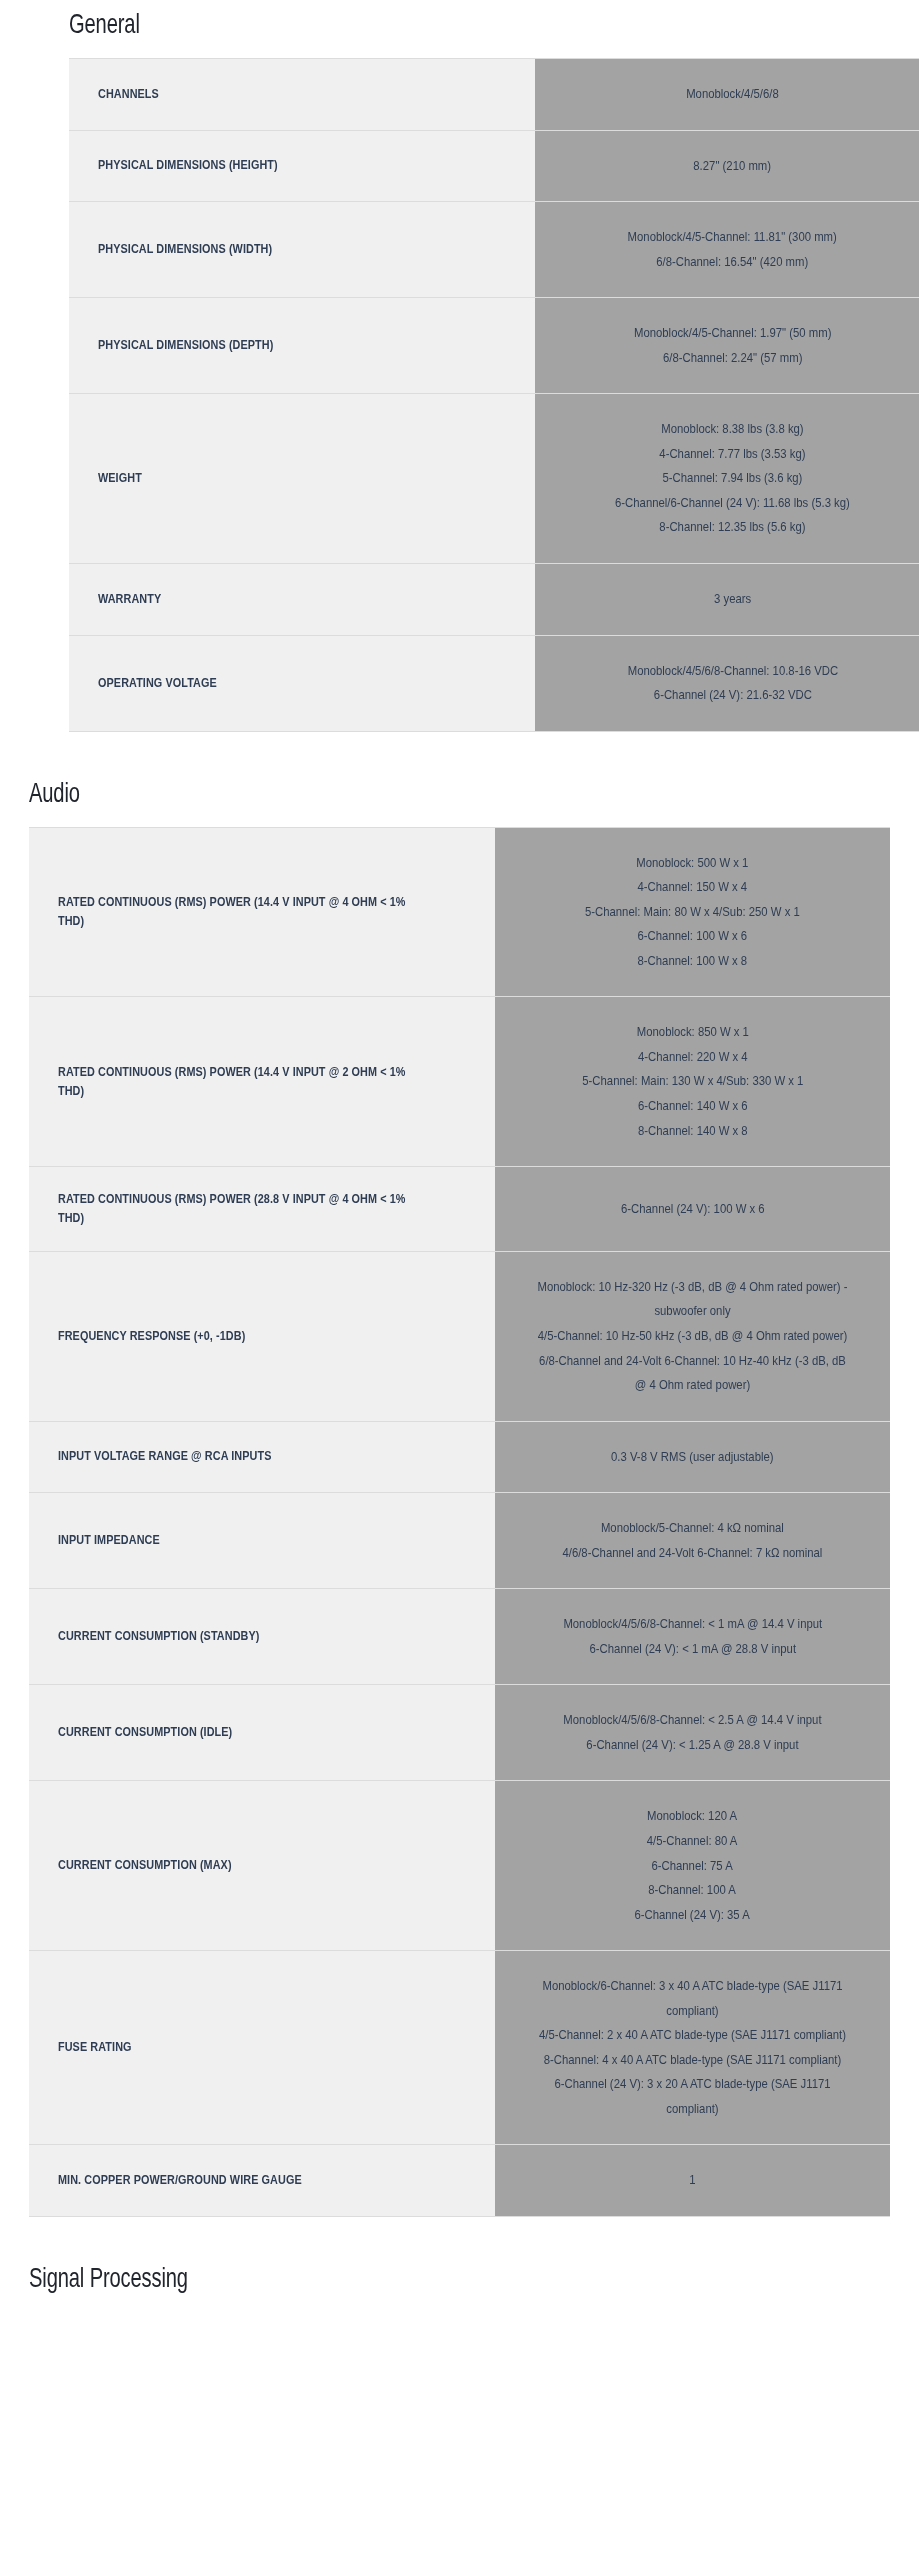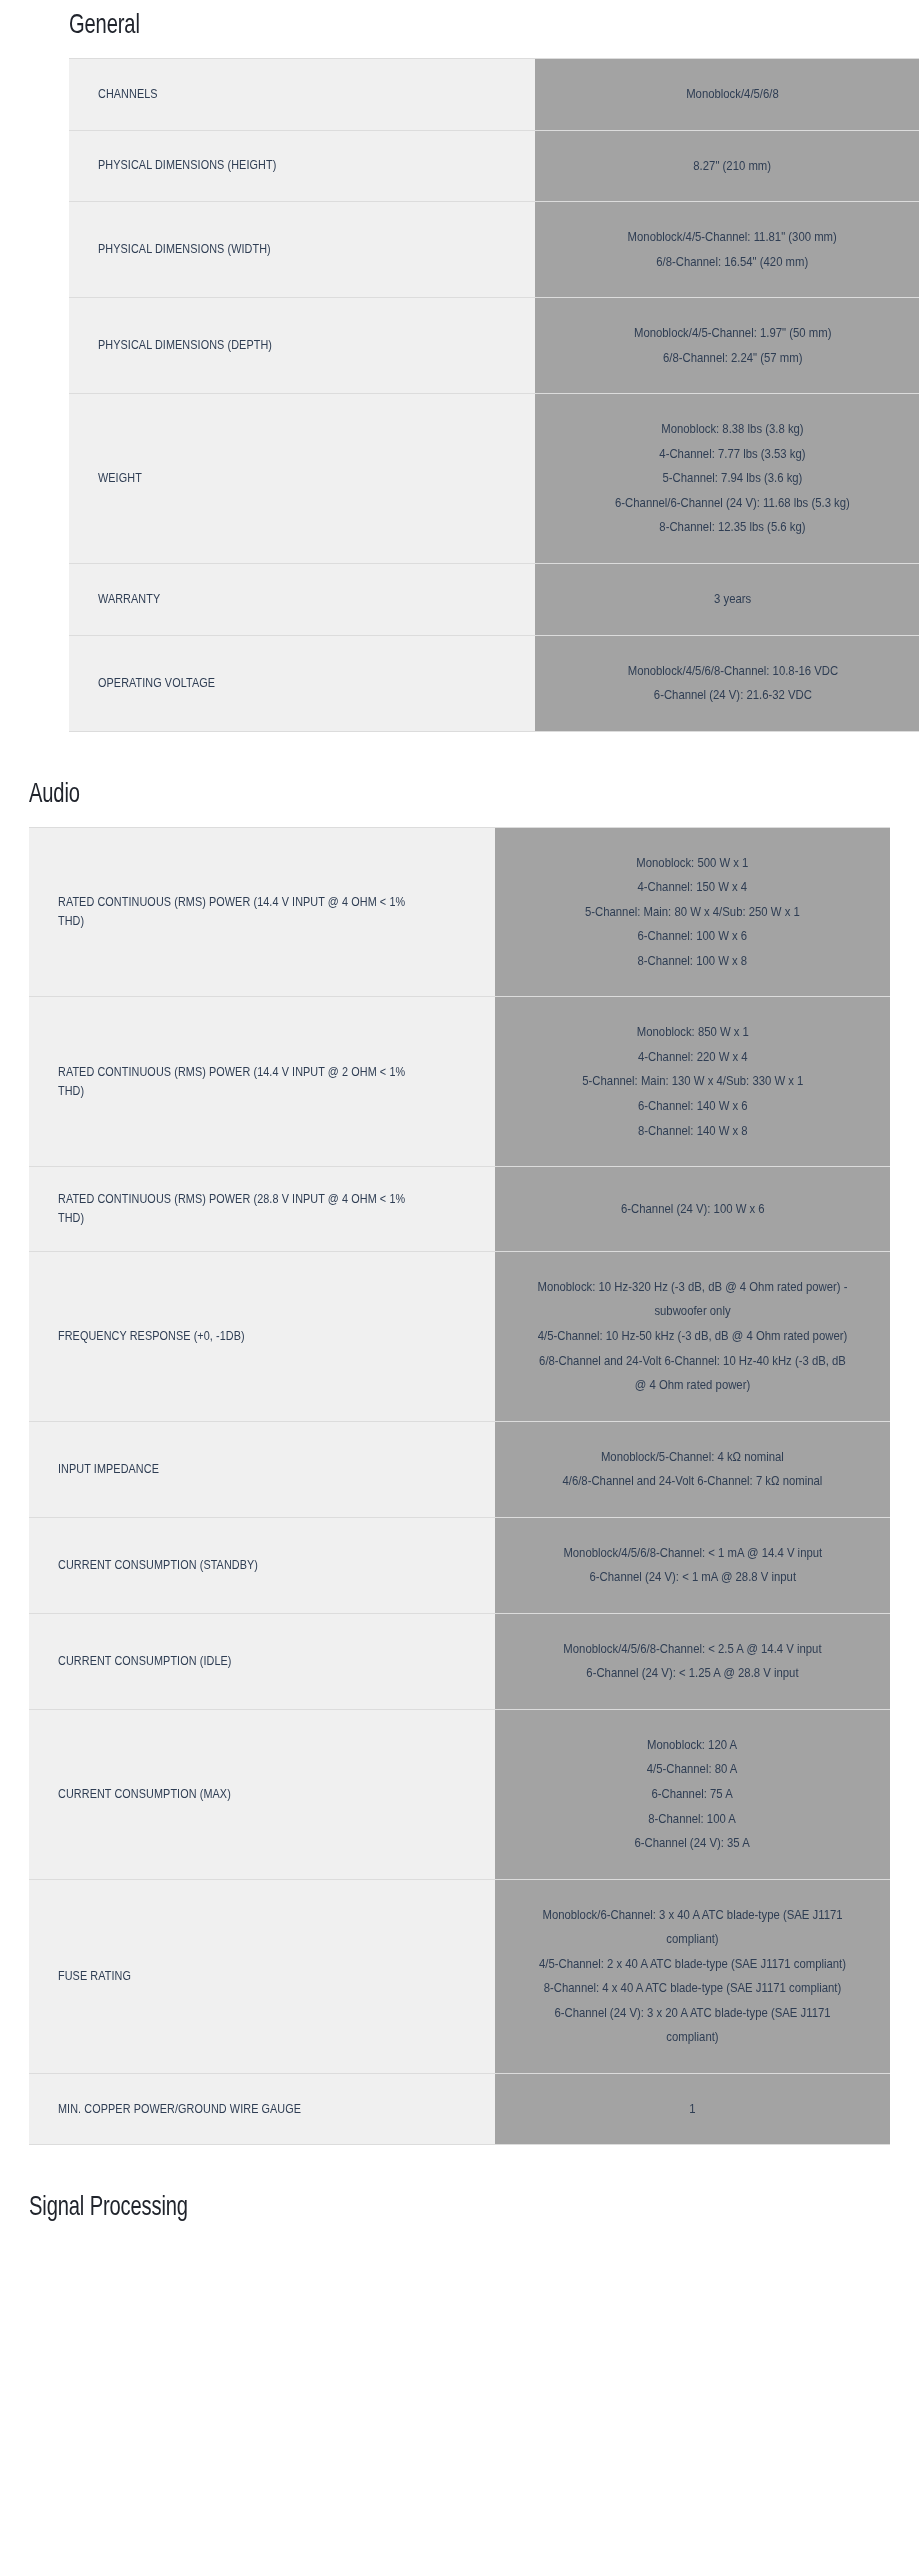--- a/index.html
+++ b/index.html
@@ -44,21 +44,21 @@
   }
   table.spec-table tr:first-child {
     border-top: 0.8px solid #dcdcdc;
   }
   td.spec-label {
     width: 413px;
     background: #f0f0f0;
     padding: 23px 24px 23px 29px;
     vertical-align: middle;
     font-size: 12.6px;
-    font-weight: 400;
+    font-weight: 700;
     letter-spacing: 0.1px;
     color: #2e3d53;
     line-height: 1.5;
     transform-origin: left center;
   }
   td.spec-label span.lbl {
     display: inline-block;
     transform: scaleX(0.86);
     transform-origin: left center;
     white-space: normal;
@@ -132,20 +132,24 @@
             </tr>
             <tr>
               <td class="spec-label"><span class="lbl">RATED CONTINUOUS (RMS) POWER (28.8 V INPUT @ 4 OHM &lt; 1% THD)</span></td>
               <td class="spec-value"><span class="val">6-Channel (24 V): 100 W x 6</span></td>
             </tr>
             <tr>
               <td class="spec-label"><span class="lbl">FREQUENCY RESPONSE (+0, -1DB)</span></td>
               <td class="spec-value"><span class="val">Monoblock: 10 Hz-320 Hz (-3 dB, dB @ 4 Ohm rated power) - subwoofer only<br>4/5-Channel: 10 Hz-50 kHz (-3 dB, dB @ 4 Ohm rated power)<br>6/8-Channel and 24-Volt 6-Channel: 10 Hz-40 kHz (-3 dB, dB @ 4 Ohm rated power)</span></td>
             </tr>
             <tr>
+              <td class="spec-label"><span class="lbl">INPUT VOLTAGE RANGE @ RCA INPUTS</span></td>
+              <td class="spec-value"><span class="val">0.3 V-8 V RMS (user adjustable)</span></td>
+            </tr>
+            <tr>
               <td class="spec-label"><span class="lbl">INPUT IMPEDANCE</span></td>
               <td class="spec-value"><span class="val">Monoblock/5-Channel: 4 kΩ nominal<br>4/6/8-Channel and 24-Volt 6-Channel: 7 kΩ nominal</span></td>
             </tr>
             <tr>
               <td class="spec-label"><span class="lbl">CURRENT CONSUMPTION (STANDBY)</span></td>
               <td class="spec-value"><span class="val">Monoblock/4/5/6/8-Channel: &lt; 1 mA @ 14.4 V input<br>6-Channel (24 V): &lt; 1 mA @ 28.8 V input</span></td>
             </tr>
             <tr>
               <td class="spec-label"><span class="lbl">CURRENT CONSUMPTION (IDLE)</span></td>
               <td class="spec-value"><span class="val">Monoblock/4/5/6/8-Channel: &lt; 2.5 A @ 14.4 V input<br>6-Channel (24 V): &lt; 1.25 A @ 28.8 V input</span></td>

